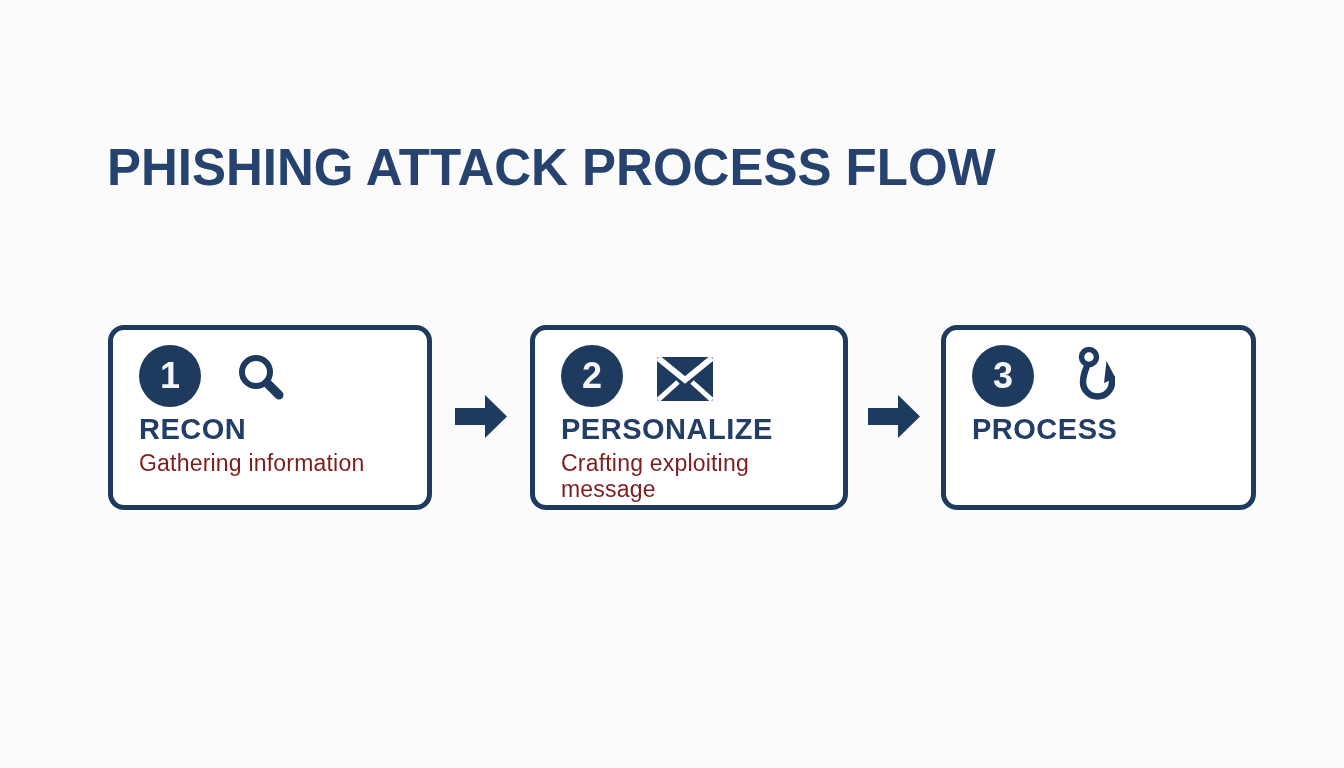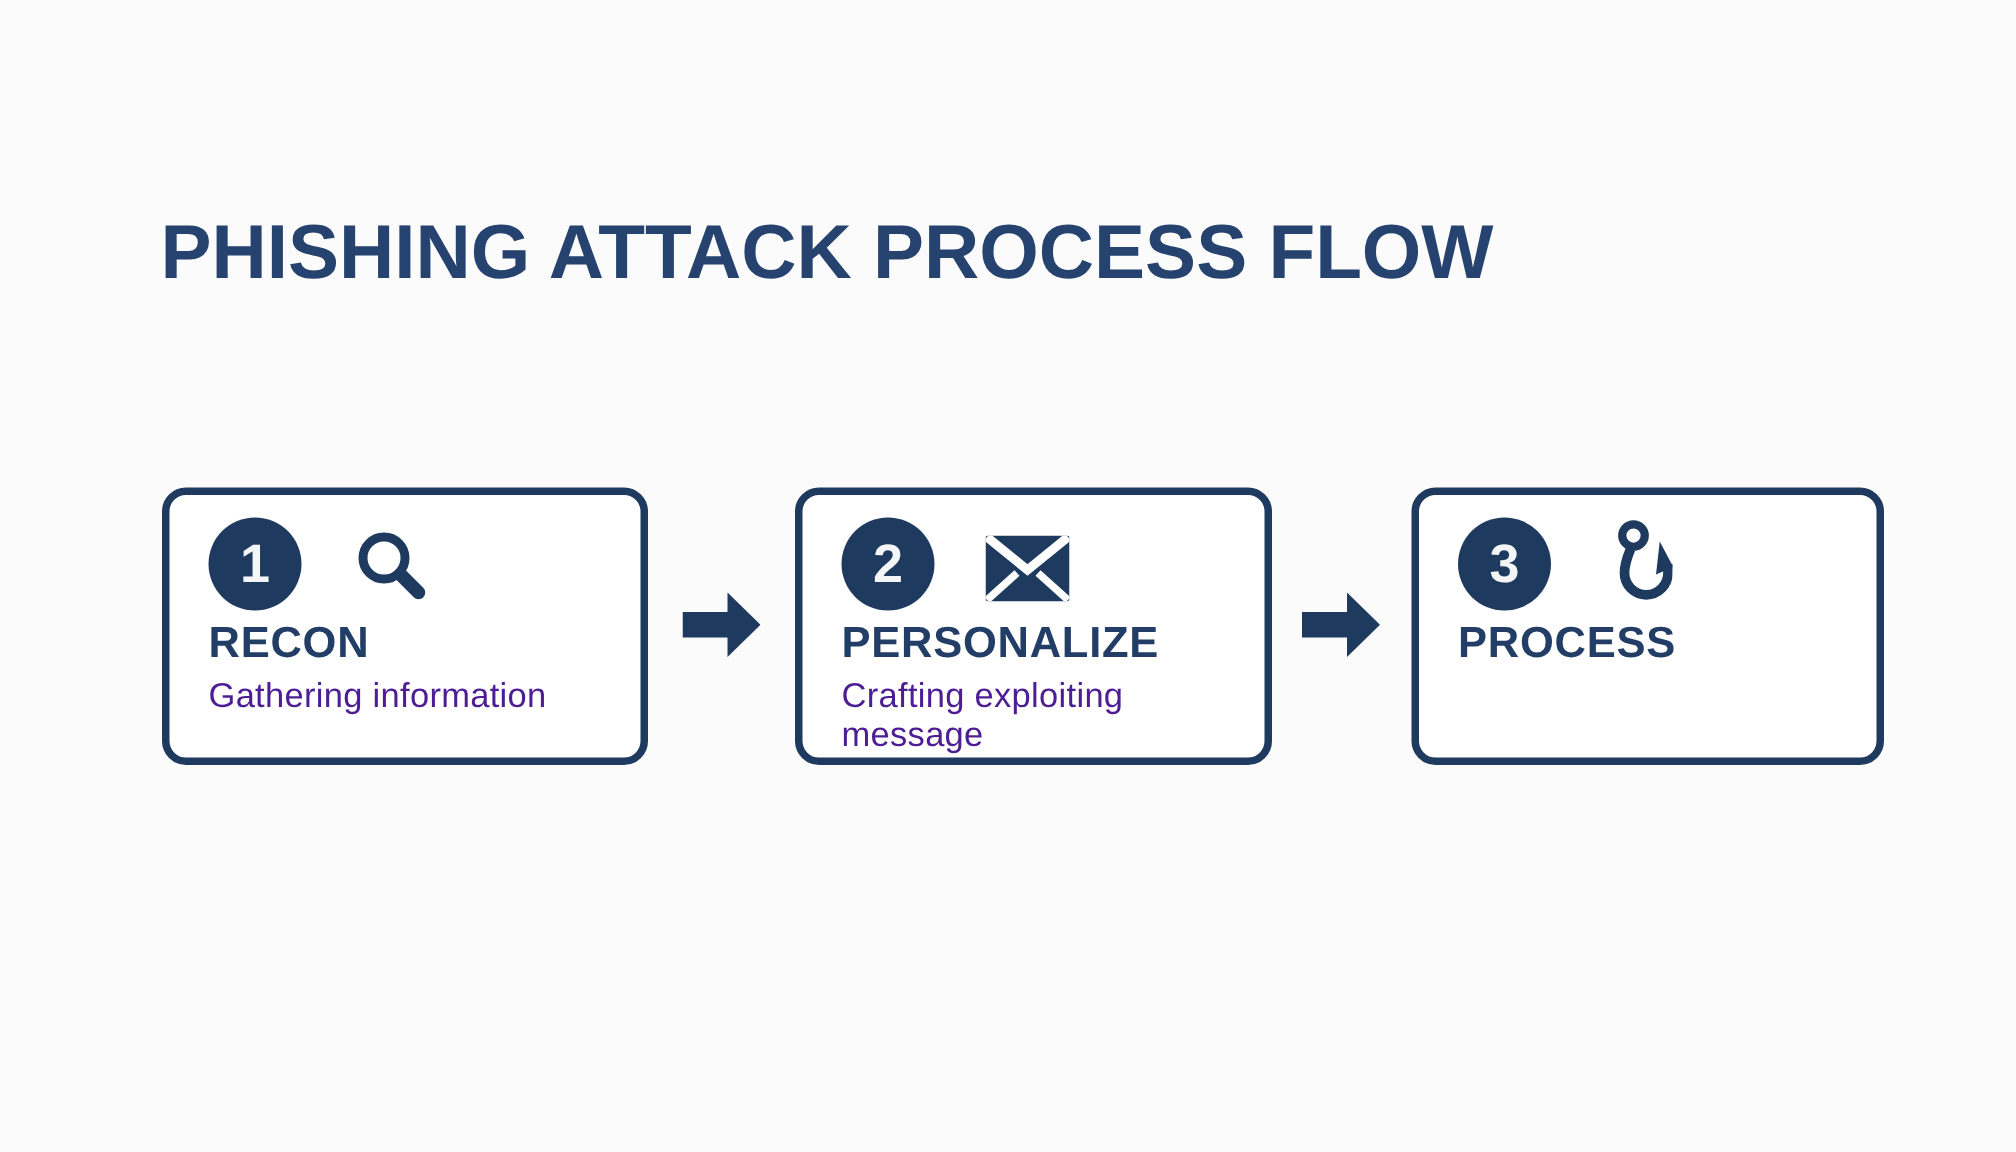--- a/index.html
+++ b/index.html
@@ -40,21 +40,21 @@
   .icon-mail{margin-top:12px;}
   .icon-hook{margin-top:0px;}
 
   .step-label{
     margin-top:4px;
     font-size:29px;font-weight:800;color:#223e66;letter-spacing:.5px;
     line-height:1.15;
   }
   .step-desc{
     margin-top:5px;
-    font-size:23px;font-weight:400;color:#4c1d95;letter-spacing:.2px;
+    font-size:23px;font-weight:400;color:#7f1d1d;letter-spacing:.2px;
     line-height:1.1;
   }
 
   
   .flow-arrow{position:absolute;top:395px;width:52px;height:43px;}
   .flow-arrow.a1{left:455px;}
   .flow-arrow.a2{left:868px;}
 </style>
 </head>
 <body>

